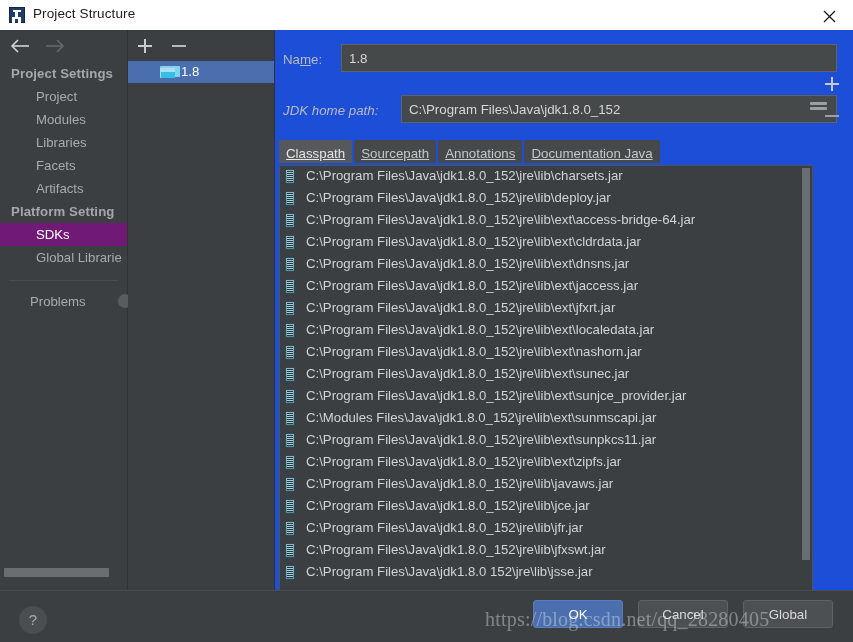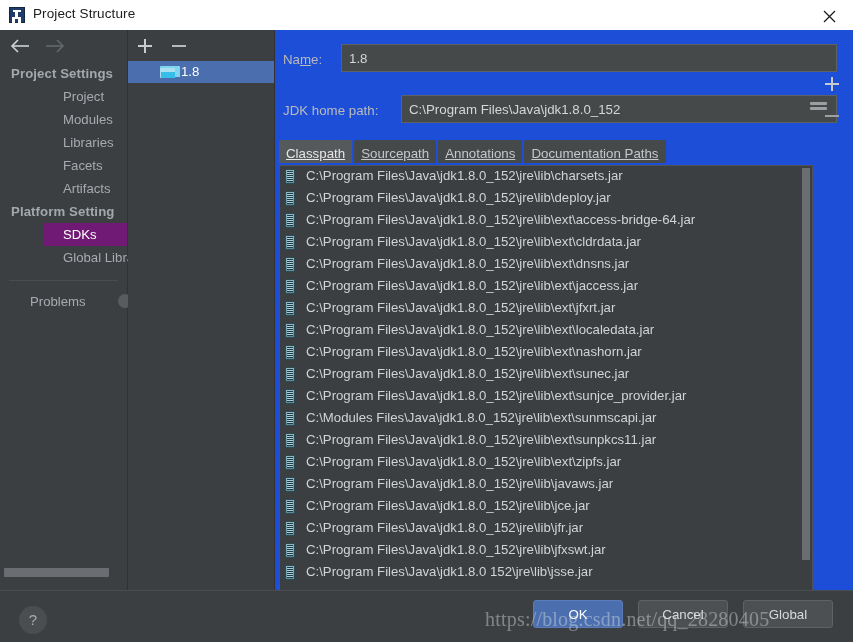--- a/index.html
+++ b/index.html
@@ -102,24 +102,23 @@
     font-size: 13.2px;
     font-weight: bold;
     color: #a2a8ac;
     padding: 4px 0 4px 11px;
     letter-spacing: .1px;
     white-space: nowrap;
   }
   .nav-item {
     font-size: 13.2px;
     color: #a7abaf;
-    padding: 4px 0 4px 19px;
-    white-space: nowrap;
-    cursor: default;
-    margin-left: 44px;
+    padding: 4px 0 4px 36px;
+    white-space: nowrap;
+    cursor: default;
   }
   .nav-item.selected {
     background: #701a75;
     color: #ffffff;
   }
   .nav-sep {
     height: 1px;
     background: #4a4d4f;
     margin: 11px 9px 9px 9px;
   }
@@ -231,21 +230,21 @@
     background: #1d4ed8;
   }
 
   .field-label {
     position: absolute;
     font-size: 13.3px;
     color: #bbbbbb;
     white-space: nowrap;
   }
   .label-name { left: 8px; top: 22px; }
-  .label-home { left: 8px; top: 73px; }
+  .label-home { left: 8px; top: 73px; font-style: italic; }
 
   .textfield {
     position: absolute;
     background: #45494a;
     border: 1px solid #5e6264;
     box-sizing: border-box;
     font-size: 13.3px;
     color: #d6d6d6;
     padding: 0 0 0 7px;
     line-height: 26px;
@@ -536,21 +535,21 @@
       <input class="textfield field-home" type="text" value="C:\Program Files\Java\jdk1.8.0_152" style="">
       <div class="browse-btn">
         <span class="f1"></span>
           <span class="f2"></span>
       </div>
 
       <div class="tabstrip">
         <div class="tab active">Classpath</div>
         <div class="tab">Sourcepath</div>
         <div class="tab">Annotations</div>
-        <div class="tab">Documentation Paths</div>
+        <div class="tab">Documentation Java</div>
       </div>
 
       <div class="cp-outer">
         <div class="cp-list" id="cp-list">
             <div class="cp-row">
               <span class="jar-icon"></span>
               <span class="cp-text">C:\Program Files\Java\jdk1.8.0_152\jre\lib\charsets.jar</span>
             </div>
             <div class="cp-row">
               <span class="jar-icon"></span>

